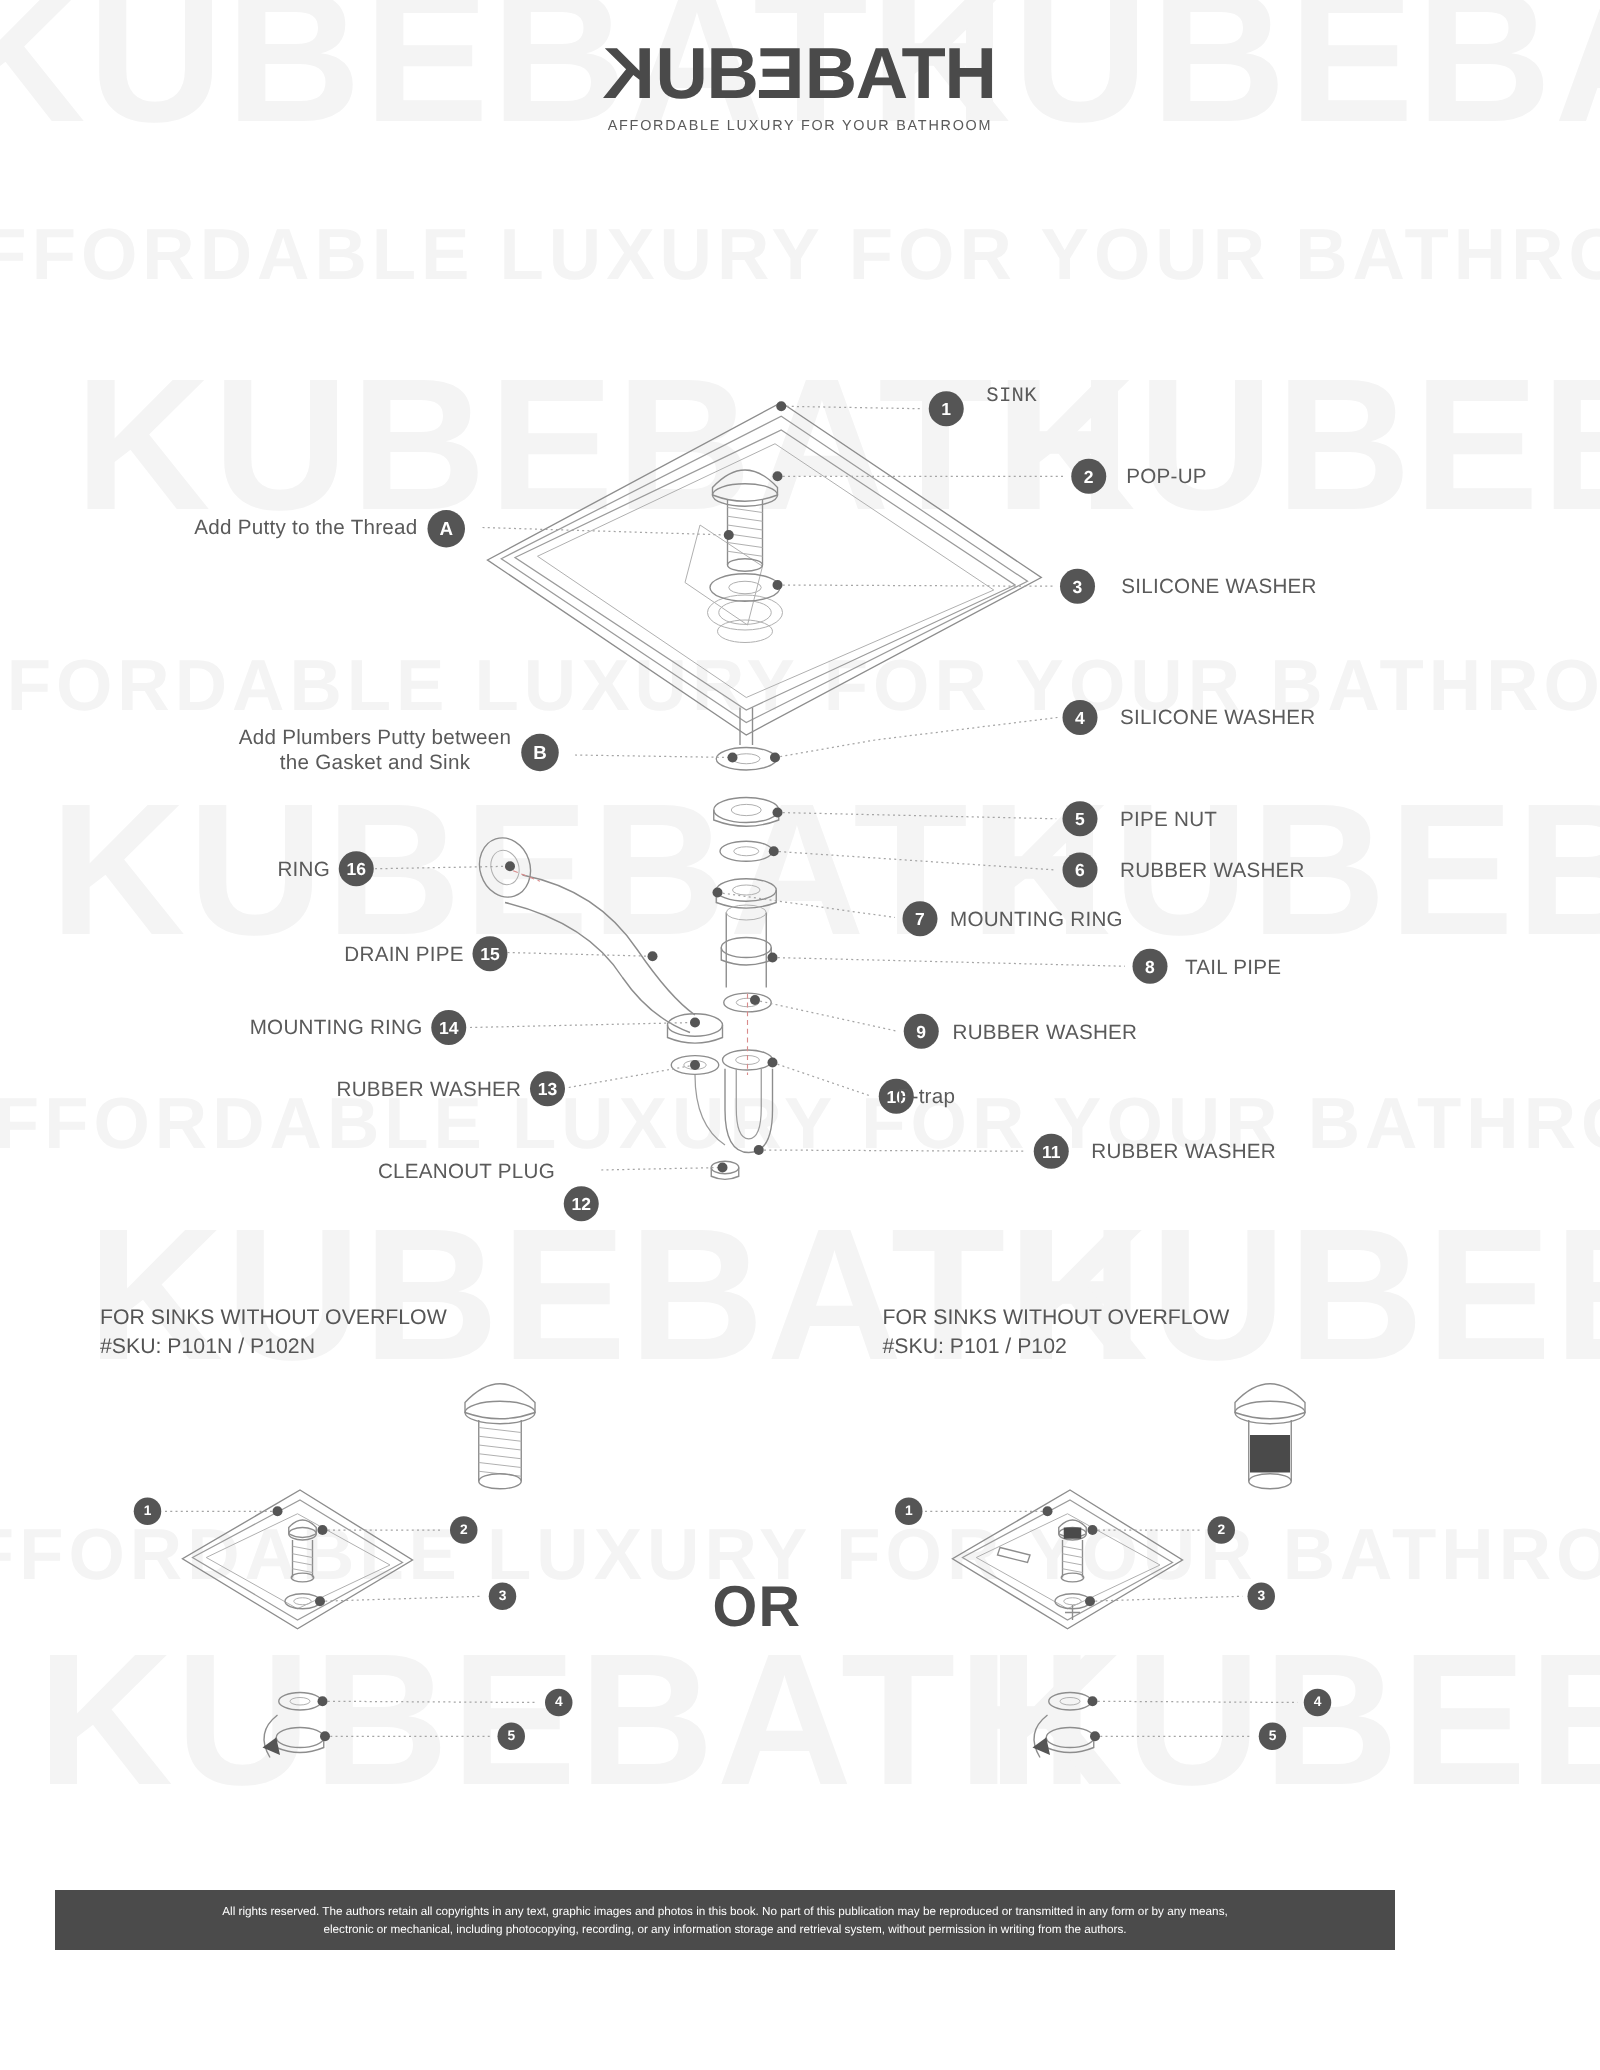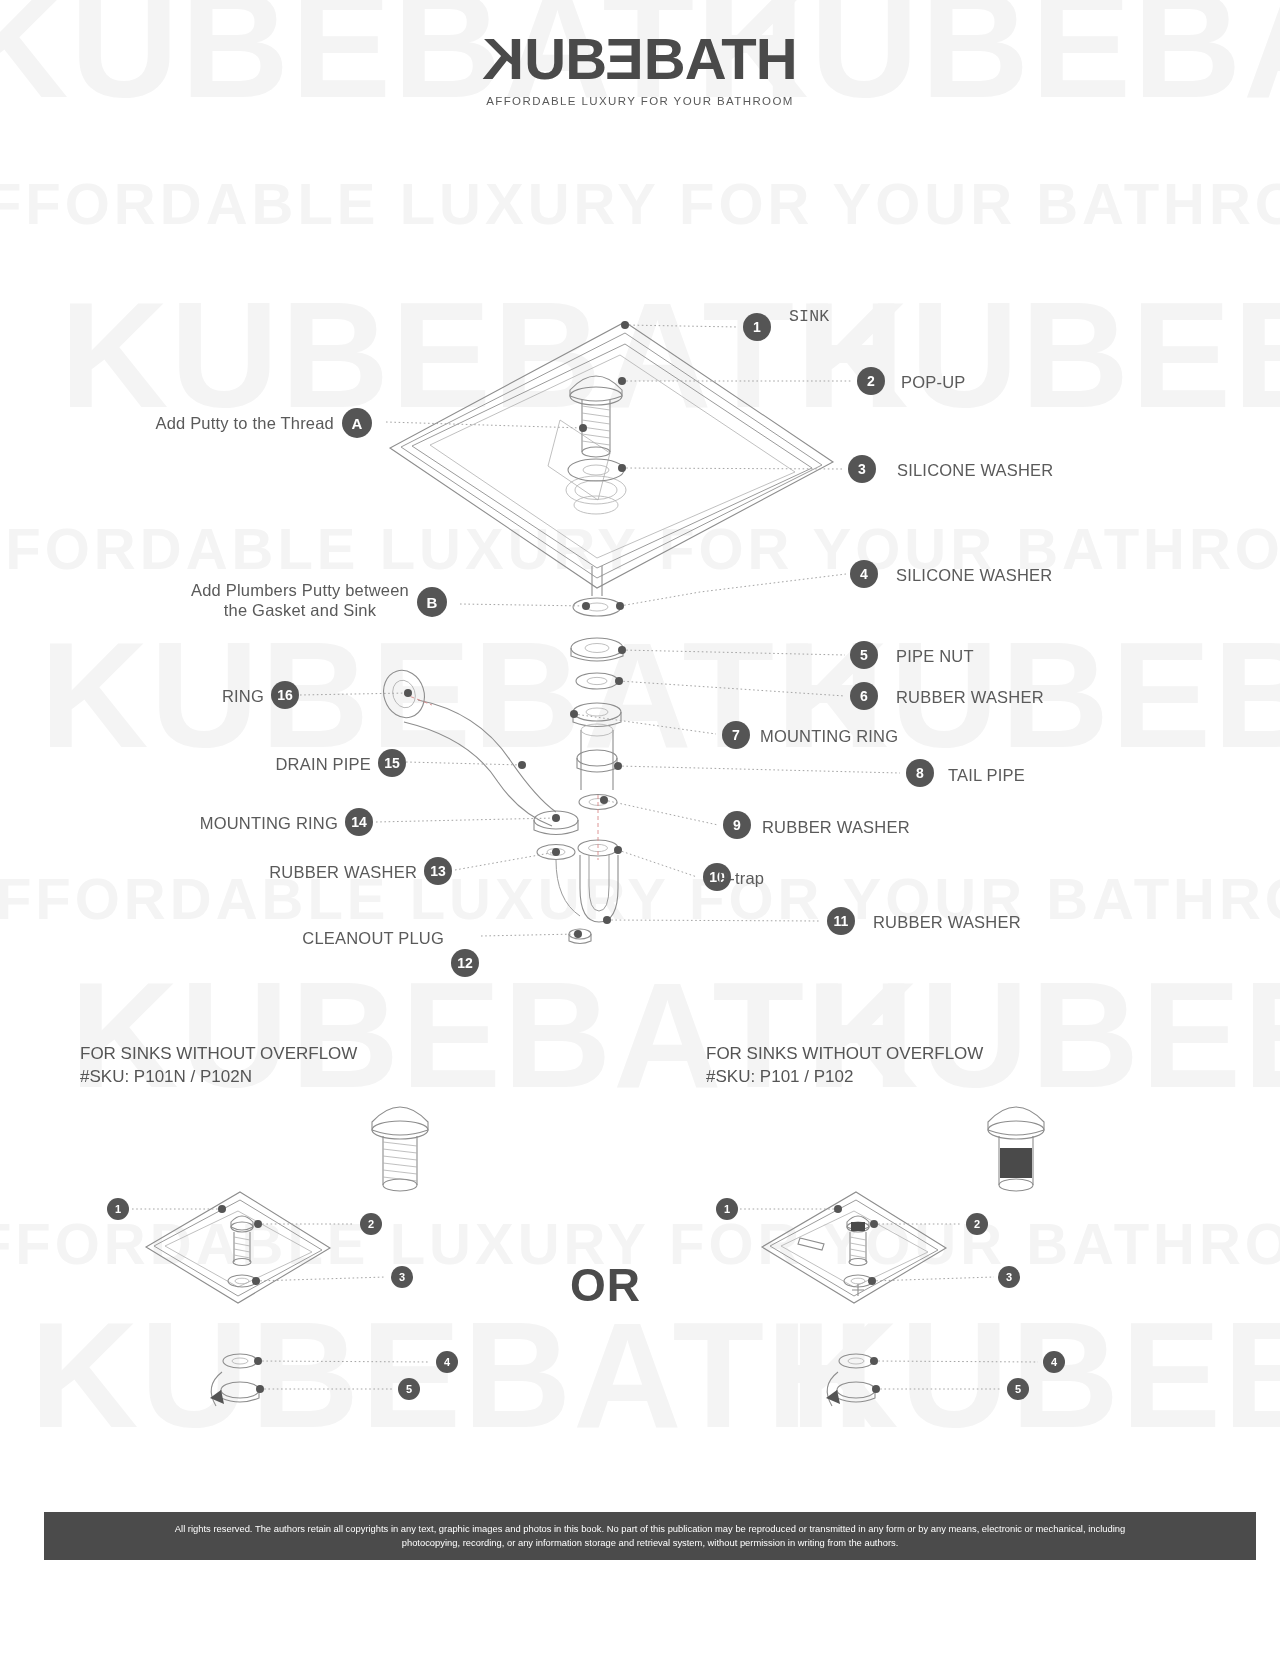--- a/index.html
+++ b/index.html
@@ -124,21 +124,21 @@
     font-weight: 700;
     color: #4b4b4b;
     z-index: 8;
     letter-spacing: 1px;
   }
 
   
   .footer {
     position: absolute;
     left: 44px; top: 1512px;
-    width: 1212px; height: 48px;
+    width: 1072px; height: 48px;
     background: #4b4b4b;
     color: #ffffff;
     display: flex;
     align-items: center;
     justify-content: center;
     text-align: center;
     z-index: 5;
     padding: 0 120px;
   }
   .footer p { font-size: 9.4px; line-height: 1.45; }

